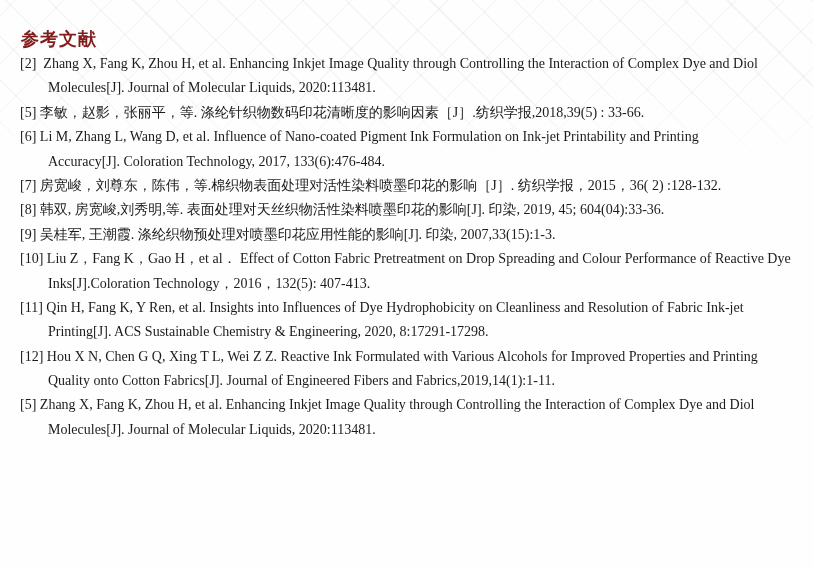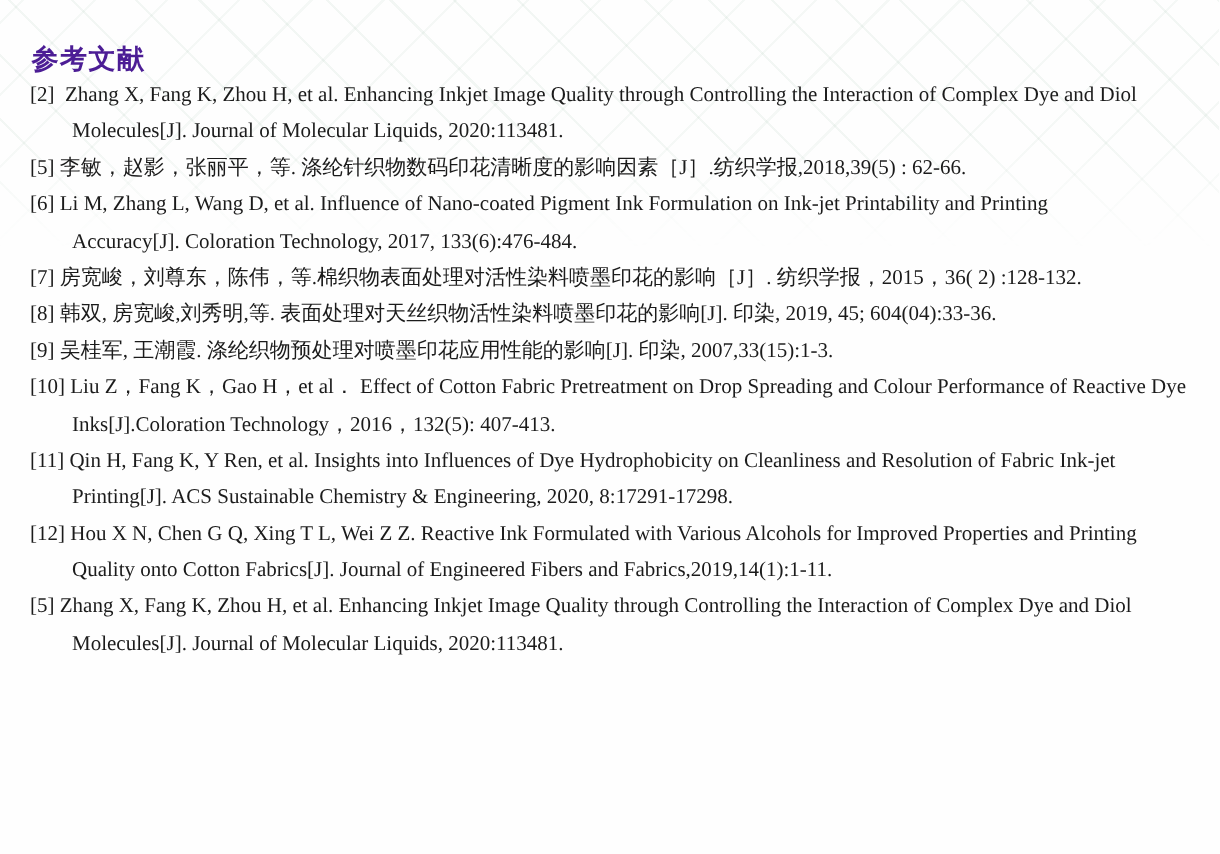--- a/index.html
+++ b/index.html
@@ -34,21 +34,21 @@
     -webkit-mask-image: linear-gradient(to bottom, #000 55%, transparent 100%);
     mask-image: linear-gradient(to bottom, #000 55%, transparent 100%);
   }
   .doc-title {
     position: absolute;
     top: 15px;
     left: 21px;
     font-size: 18px;
     font-weight: bold;
     letter-spacing: 1px;
-    color: #4c1d95;
+    color: #7f1d1d;
   }
   .ref-list {
     position: absolute;
     top: 52px;
     left: 20px;
     right: 4px;
   }
   .ref-line {
     height: 24.4px;
     line-height: 24.4px;
@@ -62,21 +62,21 @@
 </style>
 </head>
 <body>
 
 <div class="page">
   <div class="watermark"></div>
   <h1 class="doc-title">参考文献</h1>
   <div class="ref-list">
       <div class="ref-line first">[2]  Zhang X, Fang K, Zhou H, et al. Enhancing Inkjet Image Quality through Controlling the Interaction of Complex Dye and Diol</div>
       <div class="ref-line cont">Molecules[J]. Journal of Molecular Liquids, 2020:113481.</div>
-      <div class="ref-line first">[5] 李敏，赵影，张丽平，等. 涤纶针织物数码印花清晰度的影响因素［J］.纺织学报,2018,39(5) : 62-66.</div>
+      <div class="ref-line first">[5] 李敏，赵影，张丽平，等. 涤纶针织物数码印花清晰度的影响因素［J］.纺织学报,2018,39(5) : 33-66.</div>
       <div class="ref-line first">[6] Li M, Zhang L, Wang D, et al. Influence of Nano-coated Pigment Ink Formulation on Ink-jet Printability and Printing</div>
       <div class="ref-line cont">Accuracy[J]. Coloration Technology, 2017, 133(6):476-484.</div>
       <div class="ref-line first">[7] 房宽峻，刘尊东，陈伟，等.棉织物表面处理对活性染料喷墨印花的影响［J］. 纺织学报，2015，36( 2) :128-132.</div>
       <div class="ref-line first">[8] 韩双, 房宽峻,刘秀明,等. 表面处理对天丝织物活性染料喷墨印花的影响[J]. 印染, 2019, 45; 604(04):33-36.</div>
       <div class="ref-line first">[9] 吴桂军, 王潮霞. 涤纶织物预处理对喷墨印花应用性能的影响[J]. 印染, 2007,33(15):1-3.</div>
       <div class="ref-line first">[10] Liu Z，Fang K，Gao H，et al． Effect of Cotton Fabric Pretreatment on Drop Spreading and Colour Performance of Reactive Dye</div>
       <div class="ref-line cont">Inks[J].Coloration Technology，2016，132(5): 407-413.</div>
       <div class="ref-line first">[11] Qin H, Fang K, Y Ren, et al. Insights into Influences of Dye Hydrophobicity on Cleanliness and Resolution of Fabric Ink-jet</div>
       <div class="ref-line cont">Printing[J]. ACS Sustainable Chemistry &amp; Engineering, 2020, 8:17291-17298.</div>
       <div class="ref-line first">[12] Hou X N, Chen G Q, Xing T L, Wei Z Z. Reactive Ink Formulated with Various Alcohols for Improved Properties and Printing</div>

